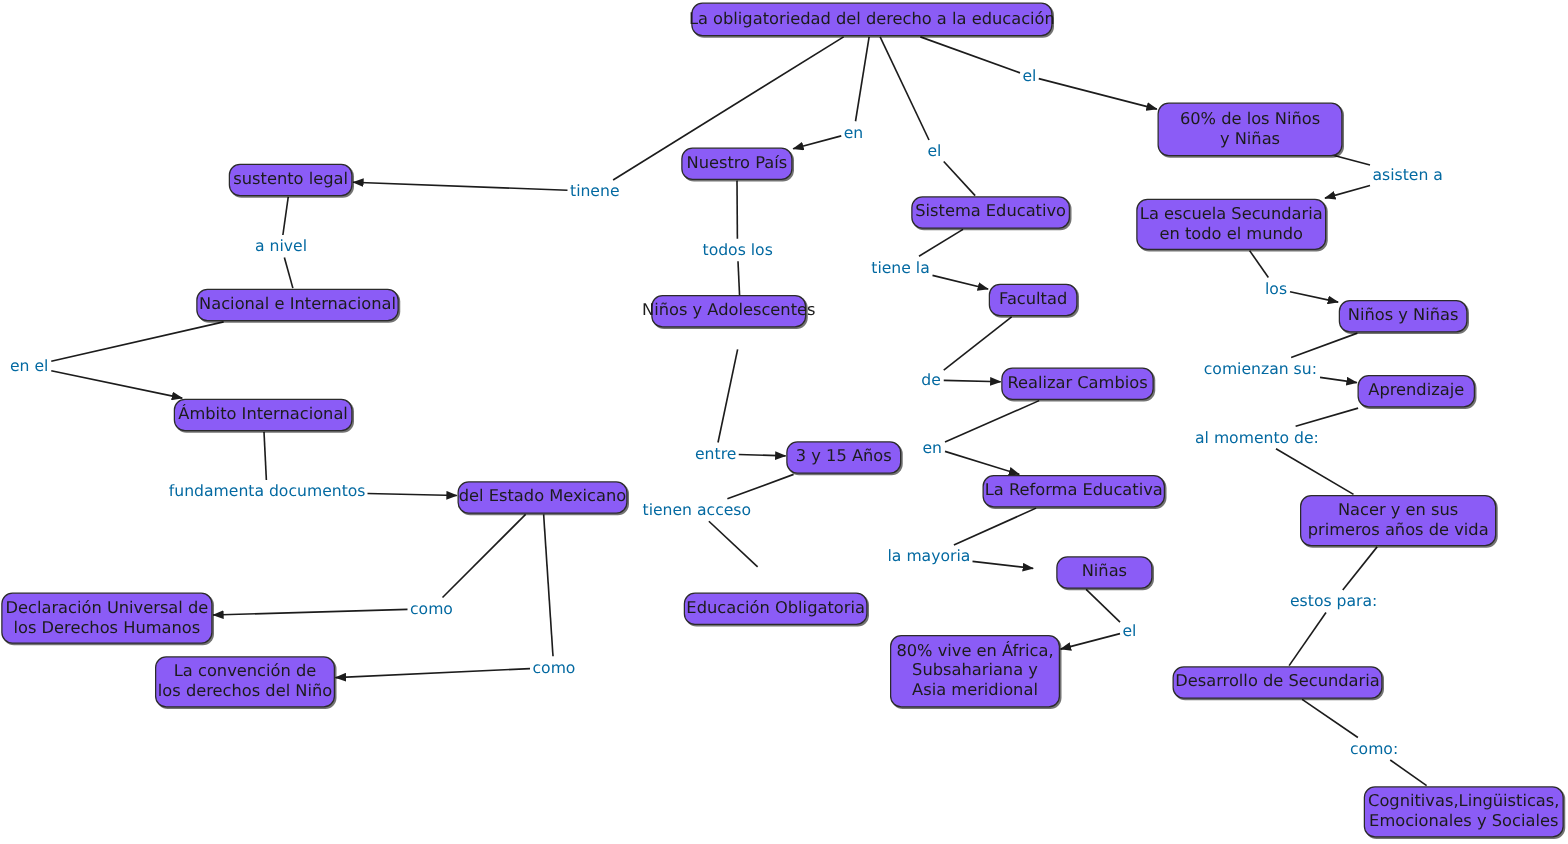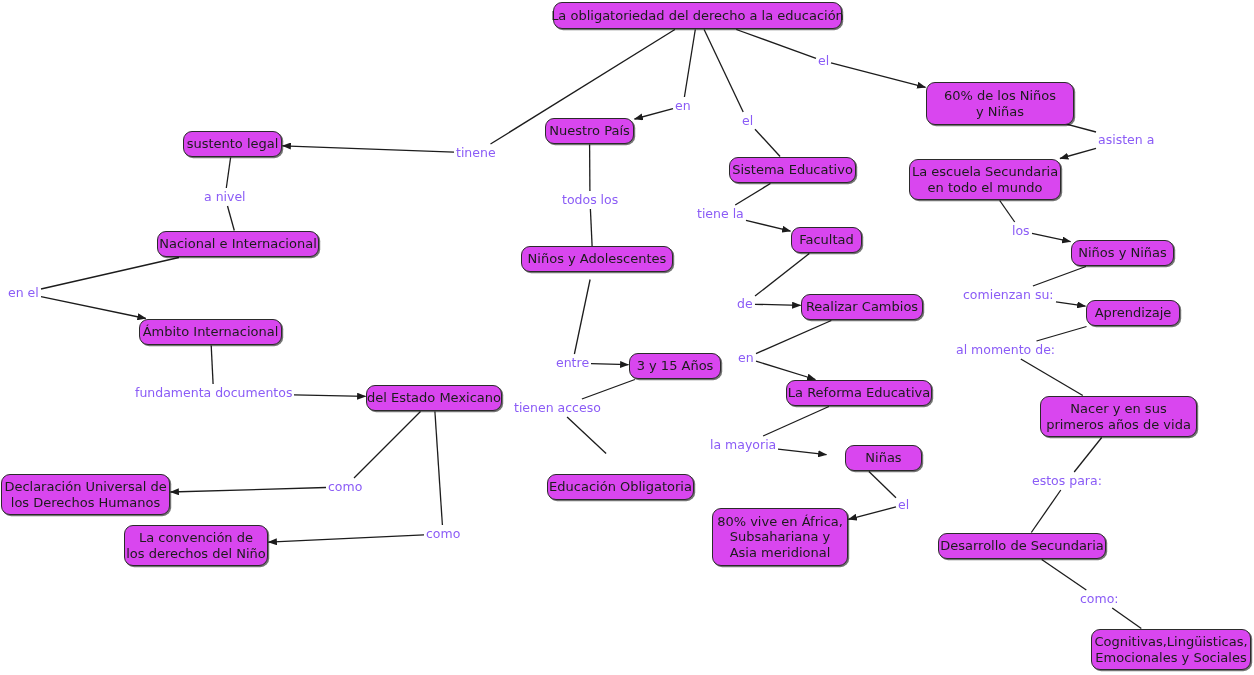--- a/index.html
+++ b/index.html
@@ -21,37 +21,37 @@
     position: absolute;
     left: 0;
     top: 0;
     width: 1254px;
     height: 675px;
     pointer-events: none;
   }
   .node {
     position: absolute;
     box-sizing: border-box;
-    background: #d946ef;
+    background: #8b5cf6;
     border: 1px solid #2b2b2b;
     border-radius: 9px;
     color: #1c1c1c;
     font-size: 13px;
     line-height: 15.5px;
     text-align: center;
     display: flex;
     align-items: center;
     justify-content: center;
     padding: 2px 9px;
     white-space: pre;
     box-shadow: 1.2px 1.2px 0 rgba(0,0,0,0.55);
   }
   .linklabel {
     position: absolute;
-    color: #8b5cf6;
+    color: #0369a1;
     font-size: 12.5px;
     line-height: 14px;
     white-space: pre;
     background: transparent;
   }
 </style>
 </head>
 <body>
 
 <div id="canvas">
@@ -114,21 +114,21 @@
       <div class="node" style="left: 553px; top: 2px; width: 289px; height: 27px;">La obligatoriedad del derecho a la educación</div>
       <div class="node" style="left: 183px; top: 131px; width: 99px; height: 26px;">sustento legal</div>
       <div class="node" style="left: 157px; top: 231px; width: 162px; height: 26px;">Nacional e Internacional</div>
       <div class="node" style="left: 139px; top: 319px; width: 143px; height: 26px;">Ámbito Internacional</div>
       <div class="node" style="left: 366px; top: 385px; width: 136px; height: 26px;">del Estado Mexicano</div>
       <div class="node" style="left: 1px; top: 474px; width: 169px; height: 41px;">Declaración Universal de
 los Derechos Humanos</div>
       <div class="node" style="left: 124px; top: 525px; width: 144px; height: 41px;">La convención de
 los derechos del Niño</div>
       <div class="node" style="left: 545px; top: 118px; width: 89px; height: 26px;">Nuestro País</div>
-      <div class="node" style="left: 521px; top: 246px; width: 152px; height: 26px;">Niños y Adolescentes</div>
+      <div class="node" style="left: 521px; top: 236px; width: 124px; height: 26px;">Niños y Adolescentes</div>
       <div class="node" style="left: 629px; top: 353px; width: 92px; height: 26px;">3 y 15 Años</div>
       <div class="node" style="left: 547px; top: 454px; width: 147px; height: 26px; margin-top: 20px;">Educación Obligatoria</div>
       <div class="node" style="left: 729px; top: 157px; width: 127px; height: 26px;">Sistema Educativo</div>
       <div class="node" style="left: 791px; top: 227px; width: 71px; height: 26px;">Facultad</div>
       <div class="node" style="left: 801px; top: 294px; width: 122px; height: 26px;">Realizar Cambios</div>
       <div class="node" style="left: 786px; top: 380px; width: 146px; height: 26px;">La Reforma Educativa</div>
       <div class="node" style="left: 845px; top: 445px; width: 77px; height: 26px;">Niñas</div>
       <div class="node" style="left: 712px; top: 508px; width: 136px; height: 58px;">80% vive en África,
 Subsahariana y
 Asia meridional</div>

